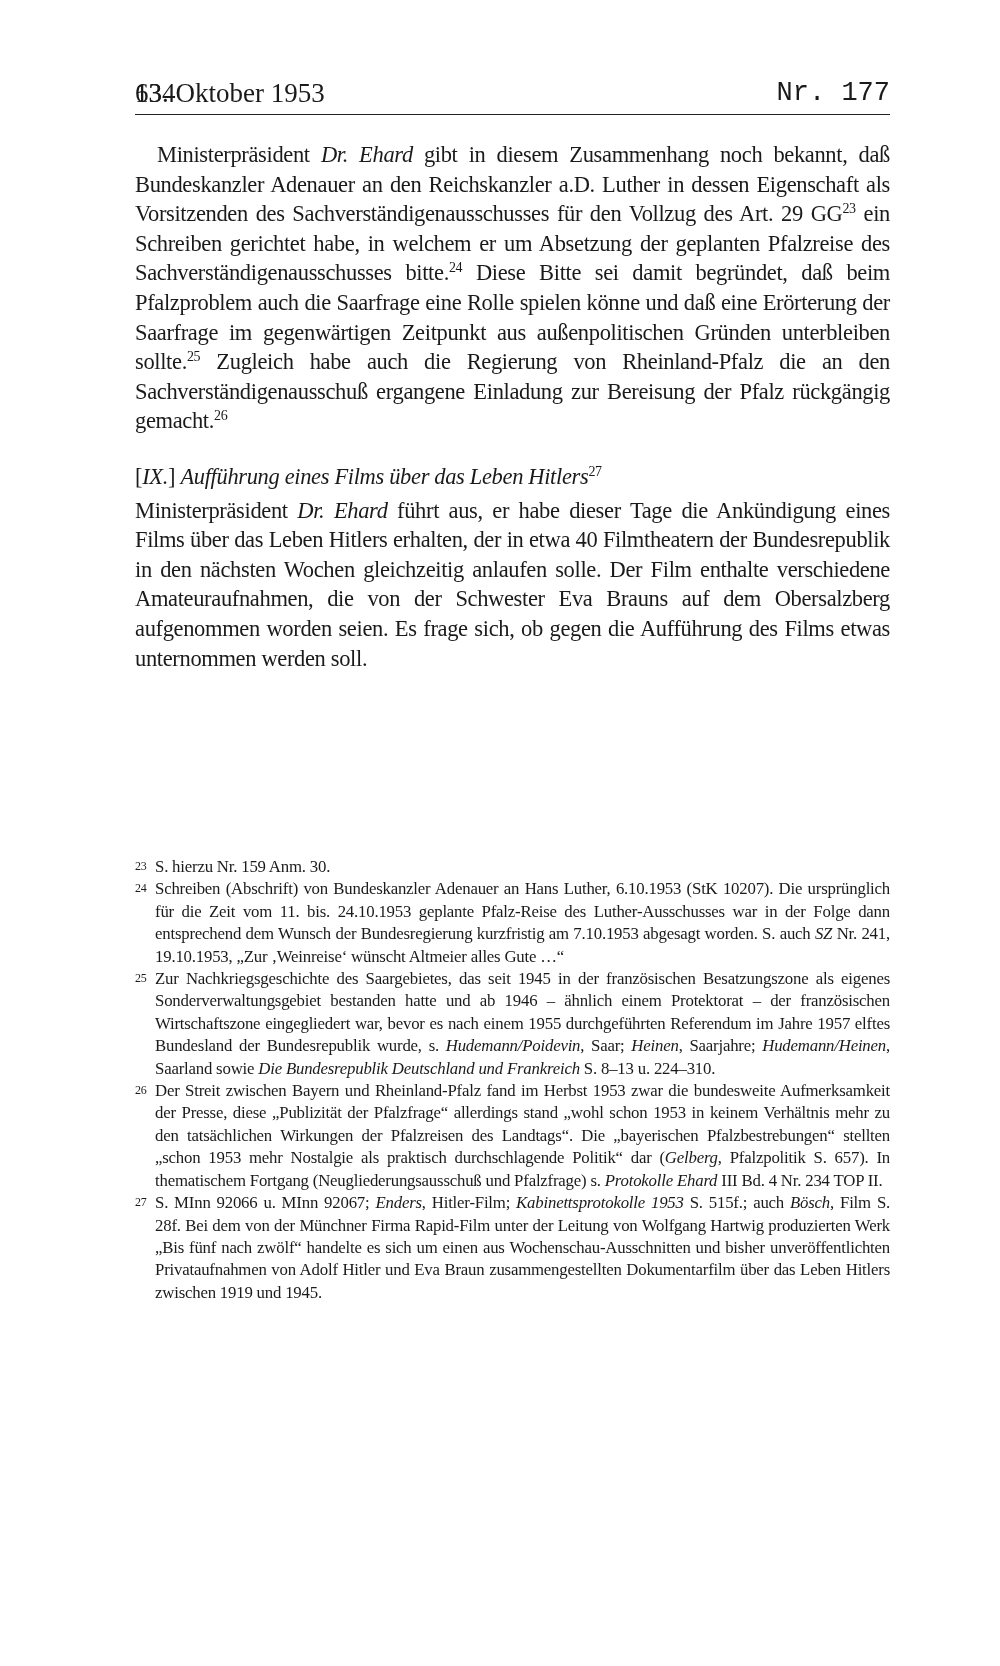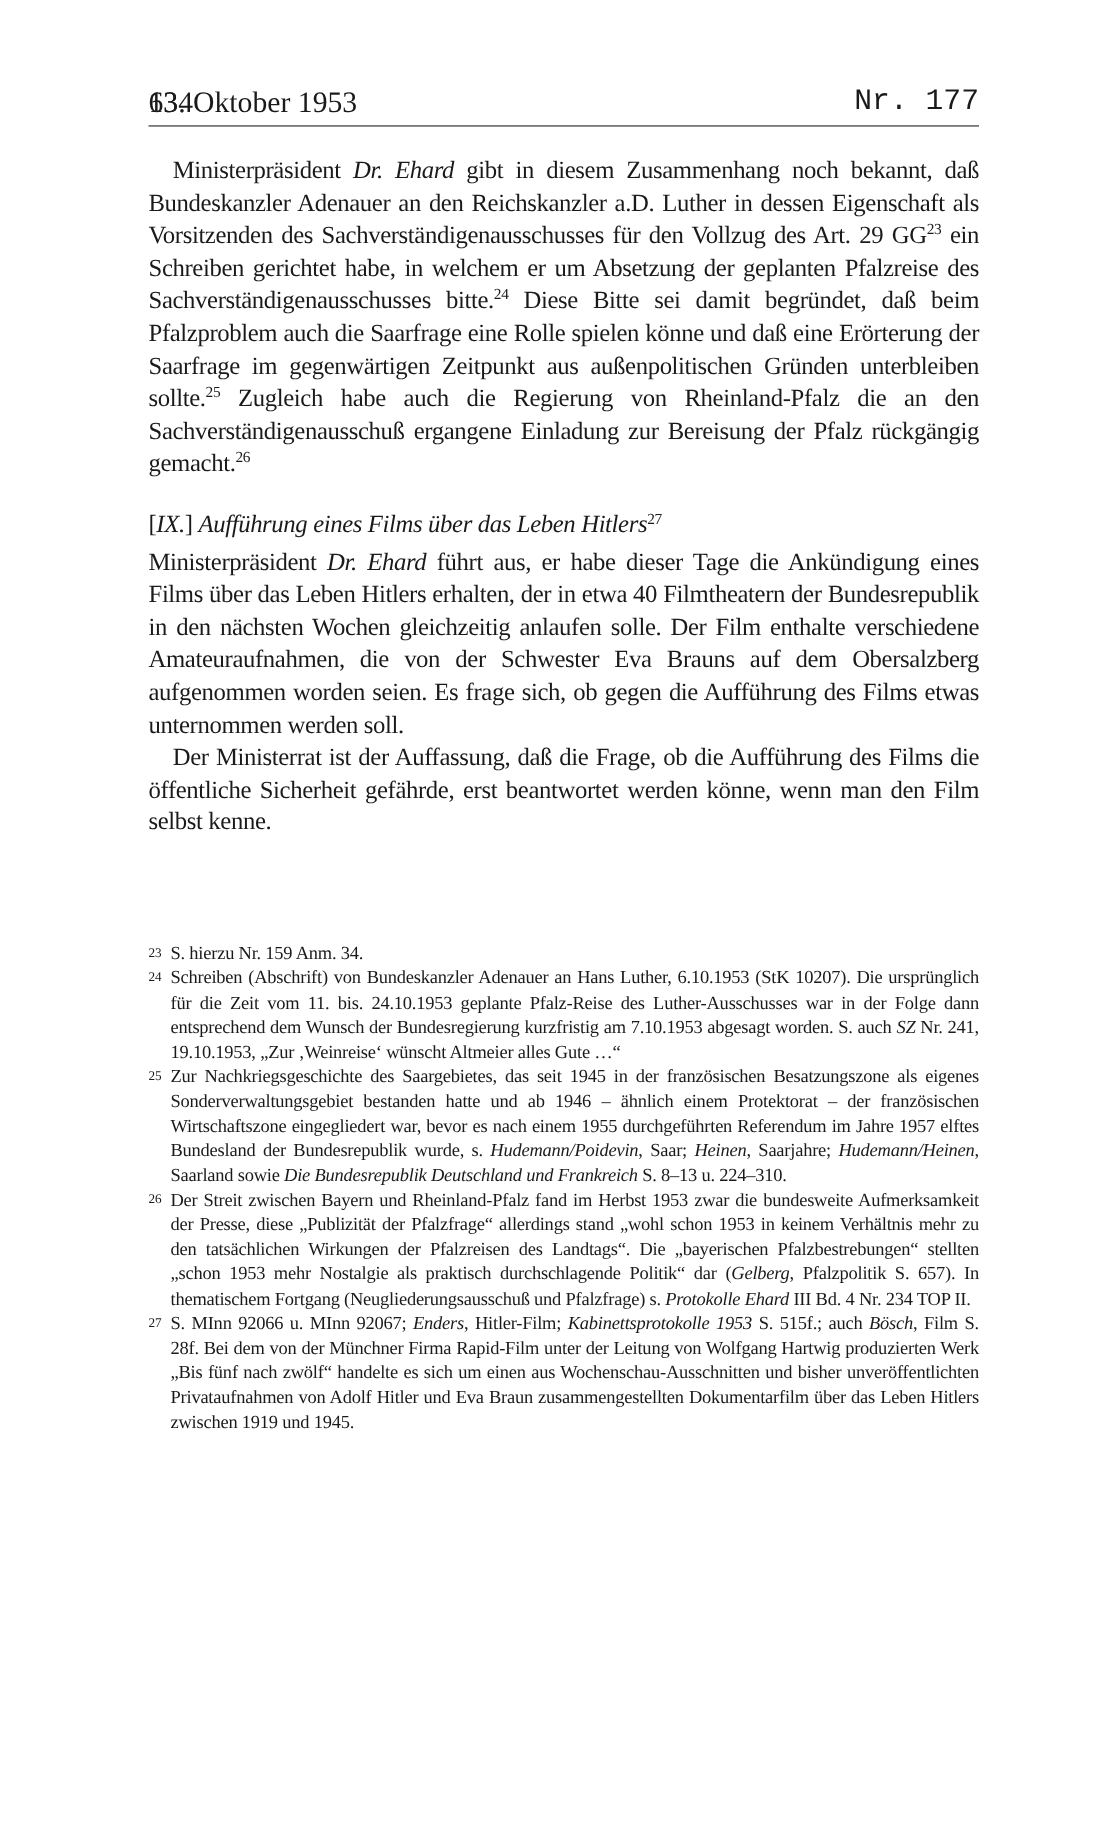--- a/index.html
+++ b/index.html
@@ -35,26 +35,25 @@
   </div>
   <div class="rule"></div>
 
   <div class="body">
     <p class="indent"><span>Ministerpräsident </span><i>Dr. Ehard</i><span> gibt in diesem Zusammenhang noch bekannt, daß Bundeskanzler Adenauer an den Reichskanzler a.D. Luther in dessen Eigenschaft als Vorsitzenden des Sachverständigenausschusses für den Vollzug des Art. 29 GG</span><sup>23</sup><span> ein Schreiben gerichtet habe, in welchem er um Absetzung der geplanten Pfalzreise des Sachverständigenausschusses bitte.</span><sup>24</sup><span> Diese Bitte sei damit begründet, daß beim Pfalzproblem auch die Saarfrage eine Rolle spielen könne und daß eine Erörterung der Saarfrage im gegenwärtigen Zeitpunkt aus außenpolitischen Gründen unterbleiben sollte.</span><sup>25</sup><span> Zugleich habe auch die Regierung von Rheinland-Pfalz die an den Sachverständigenausschuß ergangene Einladung zur Bereisung der Pfalz rückgängig gemacht.</span><sup>26</sup></p>
 
     <div class="heading"><span>[</span><i>IX.</i><span>] </span><i>Aufführung eines Films über das Leben Hitlers</i><sup>27</sup></div>
 
     <p><span>Ministerpräsident </span><i>Dr. Ehard</i><span> führt aus, er habe dieser Tage die Ankündigung eines Films über das Leben Hitlers erhalten, der in etwa 40 Filmtheatern der Bundesrepublik in den nächsten Wochen gleichzeitig anlaufen solle. Der Film enthalte verschiedene Amateuraufnahmen, die von der Schwester Eva Brauns auf dem Obersalzberg aufgenommen worden seien. Es frage sich, ob gegen die Aufführung des Films etwas unternommen werden soll.</span></p>
 
-    <p class="indent">Der Ministerrat ist der Auffassung, daß die Frage, ob die Aufführung des Films die öffentliche Sicherheit gefährde, erst beantwortet werden könne, wenn man den Film selbst kenne.</p>
   </div>
 </div>
 
 <div class="footnotes">
-  <p class="fn"><span class="num">23</span><span>S. hierzu Nr. 159 Anm. 34.</span></p>
+  <p class="fn"><span class="num">23</span><span>S. hierzu Nr. 159 Anm. 30.</span></p>
 
   <p class="fn"><span class="num">24</span><span>Schreiben (Abschrift) von Bundeskanzler Adenauer an Hans Luther, 6.10.1953 (StK 10207). Die ursprünglich für die Zeit vom 11. bis. 24.10.1953 geplante Pfalz-Reise des Luther-Ausschusses war in der Folge dann entsprechend dem Wunsch der Bundesregierung kurzfristig am 7.10.1953 abgesagt worden. S. auch </span><i>SZ</i><span> Nr. 241, 19.10.1953, „Zur ‚Weinreise‘ wünscht Altmeier alles Gute …“</span></p>
 
   <p class="fn"><span class="num">25</span><span>Zur Nachkriegsgeschichte des Saargebietes, das seit 1945 in der französischen Besatzungszone als eigenes Sonderverwaltungsgebiet bestanden hatte und ab 1946 – ähnlich einem Protektorat – der französischen Wirtschaftszone eingegliedert war, bevor es nach einem 1955 durchgeführten Referendum im Jahre 1957 elftes Bundesland der Bundesrepublik wurde, s. </span><i>Hudemann/Poidevin</i><span>, Saar; </span><i>Heinen</i><span>, Saarjahre; </span><i>Hudemann/Heinen</i><span>, Saarland sowie </span><i>Die Bundesrepublik Deutschland und Frankreich</i><span> S. 8–13 u. 224–310.</span></p>
 
   <p class="fn"><span class="num">26</span><span>Der Streit zwischen Bayern und Rheinland-Pfalz fand im Herbst 1953 zwar die bundesweite Aufmerksamkeit der Presse, diese „Publizität der Pfalzfrage“ allerdings stand „wohl schon 1953 in keinem Verhältnis mehr zu den tatsächlichen Wirkungen der Pfalzreisen des Landtags“. Die „bayerischen Pfalzbestrebungen“ stellten „schon 1953 mehr Nostalgie als praktisch durchschlagende Politik“ dar (</span><i>Gelberg</i><span>, Pfalzpolitik S. 657). In thematischem Fortgang (Neugliederungsausschuß und Pfalzfrage) s. </span><i>Protokolle Ehard</i><span> III Bd. 4 Nr. 234 TOP II.</span></p>
 
   <p class="fn"><span class="num">27</span><span>S. MInn 92066 u. MInn 92067; </span><i>Enders</i><span>, Hitler-Film; </span><i>Kabinettsprotokolle 1953</i><span> S. 515f.; auch </span><i>Bösch</i><span>, Film S. 28f. Bei dem von der Münchner Firma Rapid-Film unter der Leitung von Wolfgang Hartwig produzierten Werk „Bis fünf nach zwölf“ handelte es sich um einen aus Wochenschau-Ausschnitten und bisher unveröffentlichten Privataufnahmen von Adolf Hitler und Eva Braun zusammengestellten Dokumentarfilm über das Leben Hitlers zwischen 1919 und 1945.</span></p>
 </div>
 

